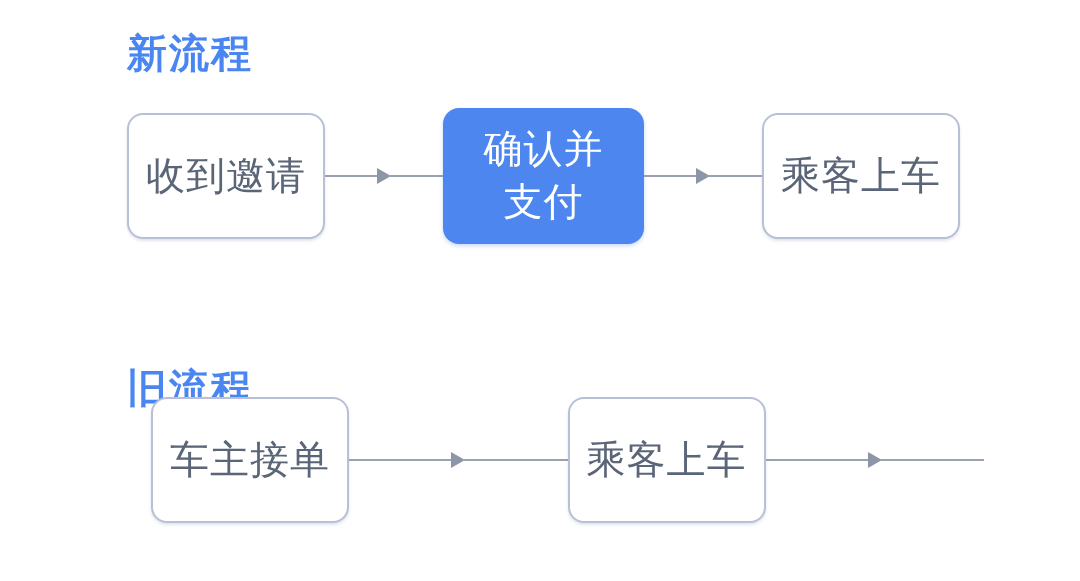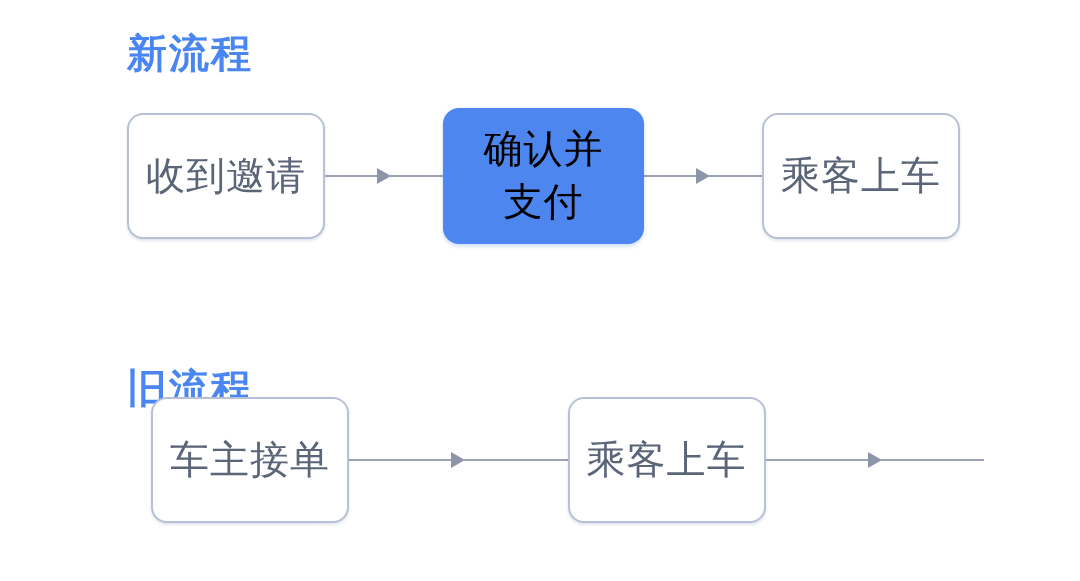--- a/index.html
+++ b/index.html
@@ -61,21 +61,21 @@
     height:126px;
     background:#ffffff;
     border:2.5px solid var(--box-border);
     color:var(--box-text);
     box-shadow:0 2px 3px rgba(150,162,190,0.28);
   }
   .step.highlight{
     width:201px;
     height:136px;
     background:var(--accent-blue);
-    color:#000000;
+    color:#ffffff;
     box-shadow:0 2px 4px rgba(76,134,238,0.30);
   }
   .step-label{
     font-size:39px;
     line-height:1.35;
     text-align:center;
     white-space:pre-line;
     letter-spacing:1px;
   }
 

